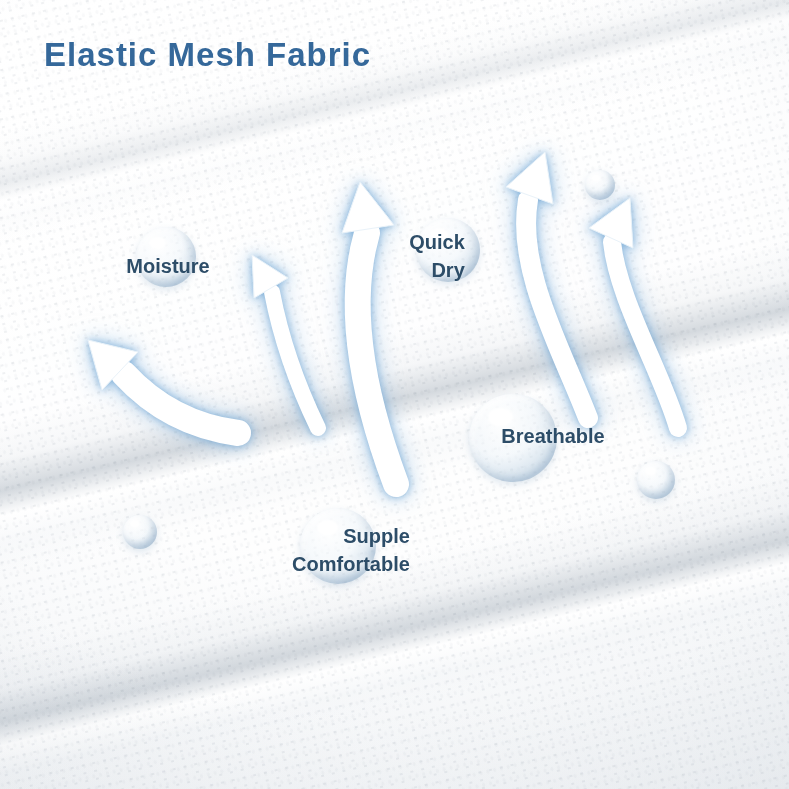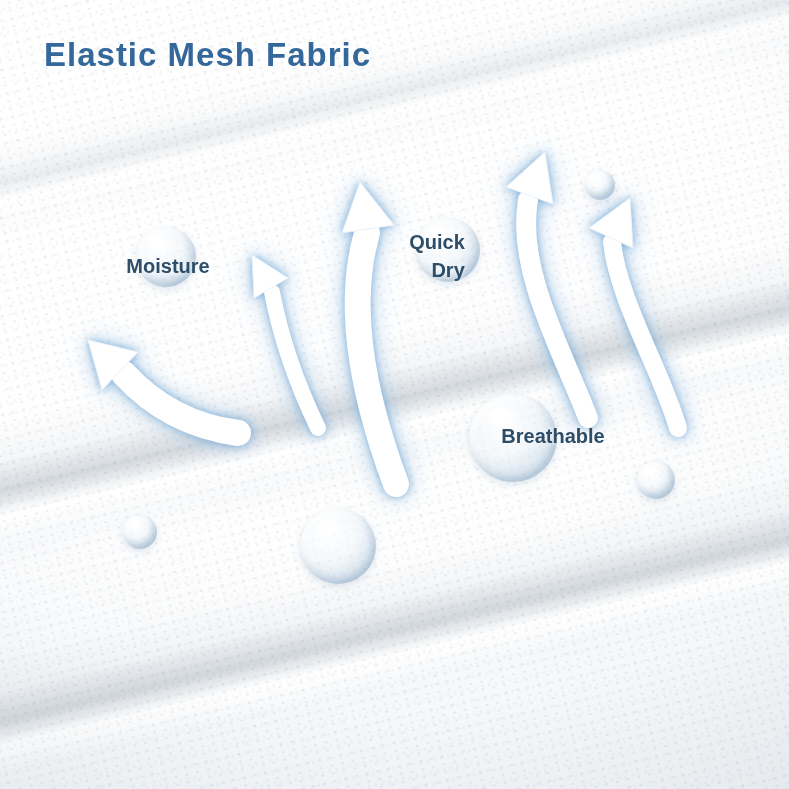--- a/index.html
+++ b/index.html
@@ -187,14 +187,18 @@
   <div class="feature feature-moisture">
     <div>Moisture</div>
   </div>
   <div class="feature feature-quick">
     <div>Quick</div>
     <div>Dry</div>
   </div>
   <div class="feature feature-breathable">
     <div>Breathable</div>
   </div>
+  <div class="feature feature-supple">
+    <div>Supple</div>
+    <div>Comfortable</div>
+  </div>
 
 </div>
 
 </body></html>

